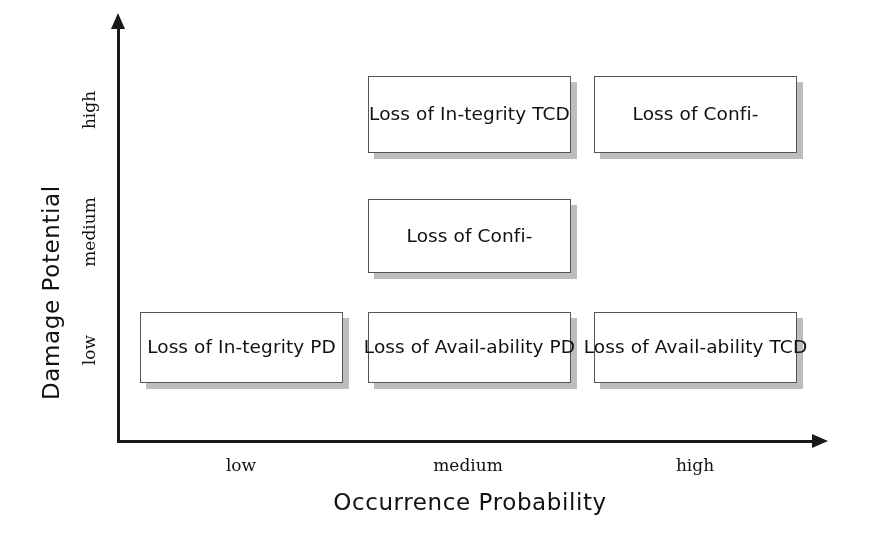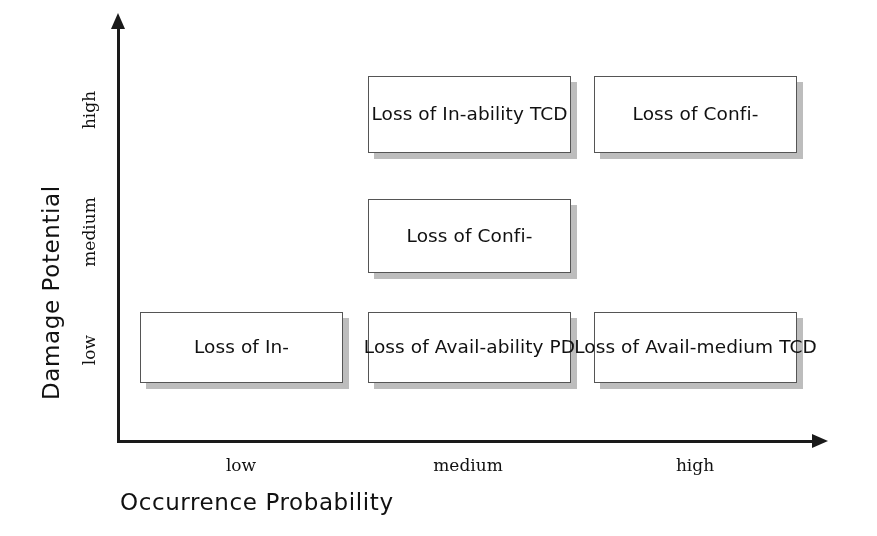--- a/index.html
+++ b/index.html
@@ -71,20 +71,21 @@
     color: #111111;
     white-space: nowrap;
     line-height: 34px;
     text-align: left;
   }
   #x-axis-title {
     position: absolute;
     left: 120px;
     top: 489px;
     width: 700px;
+    text-align: center;
     font-family: "DejaVu Sans", sans-serif;
     font-size: 23px;
     letter-spacing: 0.6px;
     color: #111111;
     white-space: nowrap;
   }
 
   
   .y-tick {
     position: absolute;
@@ -163,38 +164,39 @@
   <div class="y-tick" id="y-tick-high">high</div>
   <div class="y-tick" id="y-tick-medium">medium</div>
   <div class="y-tick" id="y-tick-low">low</div>
 
   <div class="x-tick" id="x-tick-low">low</div>
   <div class="x-tick" id="x-tick-medium">medium</div>
   <div class="x-tick" id="x-tick-high">high</div>
 
   <div class="risk-box col-medium row-high">
     <span class="line">Loss of In-</span>
-    <span class="line">ability TCD</span>
+    <span class="line">tegrity TCD</span>
   </div>
 
   <div class="risk-box col-high row-high">
     <span class="line">Loss of Confi-</span>
   </div>
 
   <div class="risk-box col-medium row-medium">
     <span class="line">Loss of Confi-</span>
   </div>
 
   <div class="risk-box col-low row-low">
     <span class="line">Loss of In-</span>
+    <span class="line">tegrity PD</span>
   </div>
 
   <div class="risk-box col-medium row-low">
     <span class="line">Loss of Avail-</span>
     <span class="line">ability PD</span>
   </div>
 
   <div class="risk-box col-high row-low">
     <span class="line">Loss of Avail-</span>
-    <span class="line">medium TCD</span>
+    <span class="line">ability TCD</span>
   </div>
 
 </div>
 
 </body></html>

